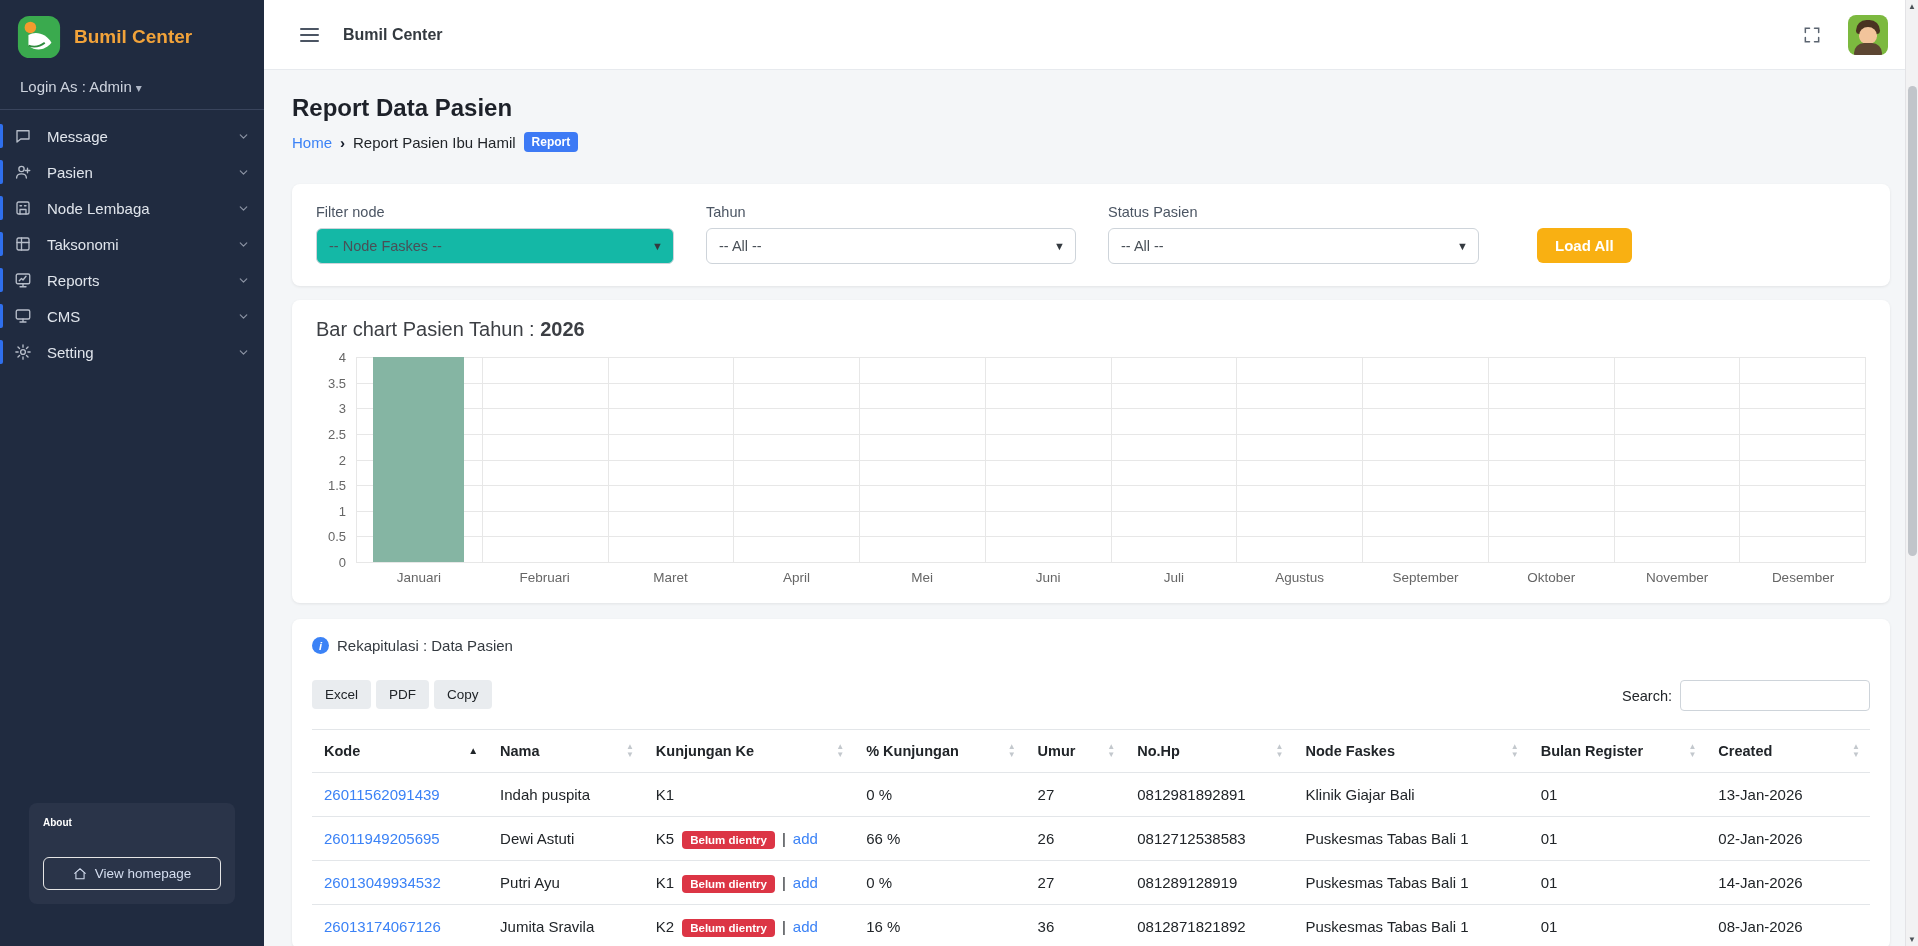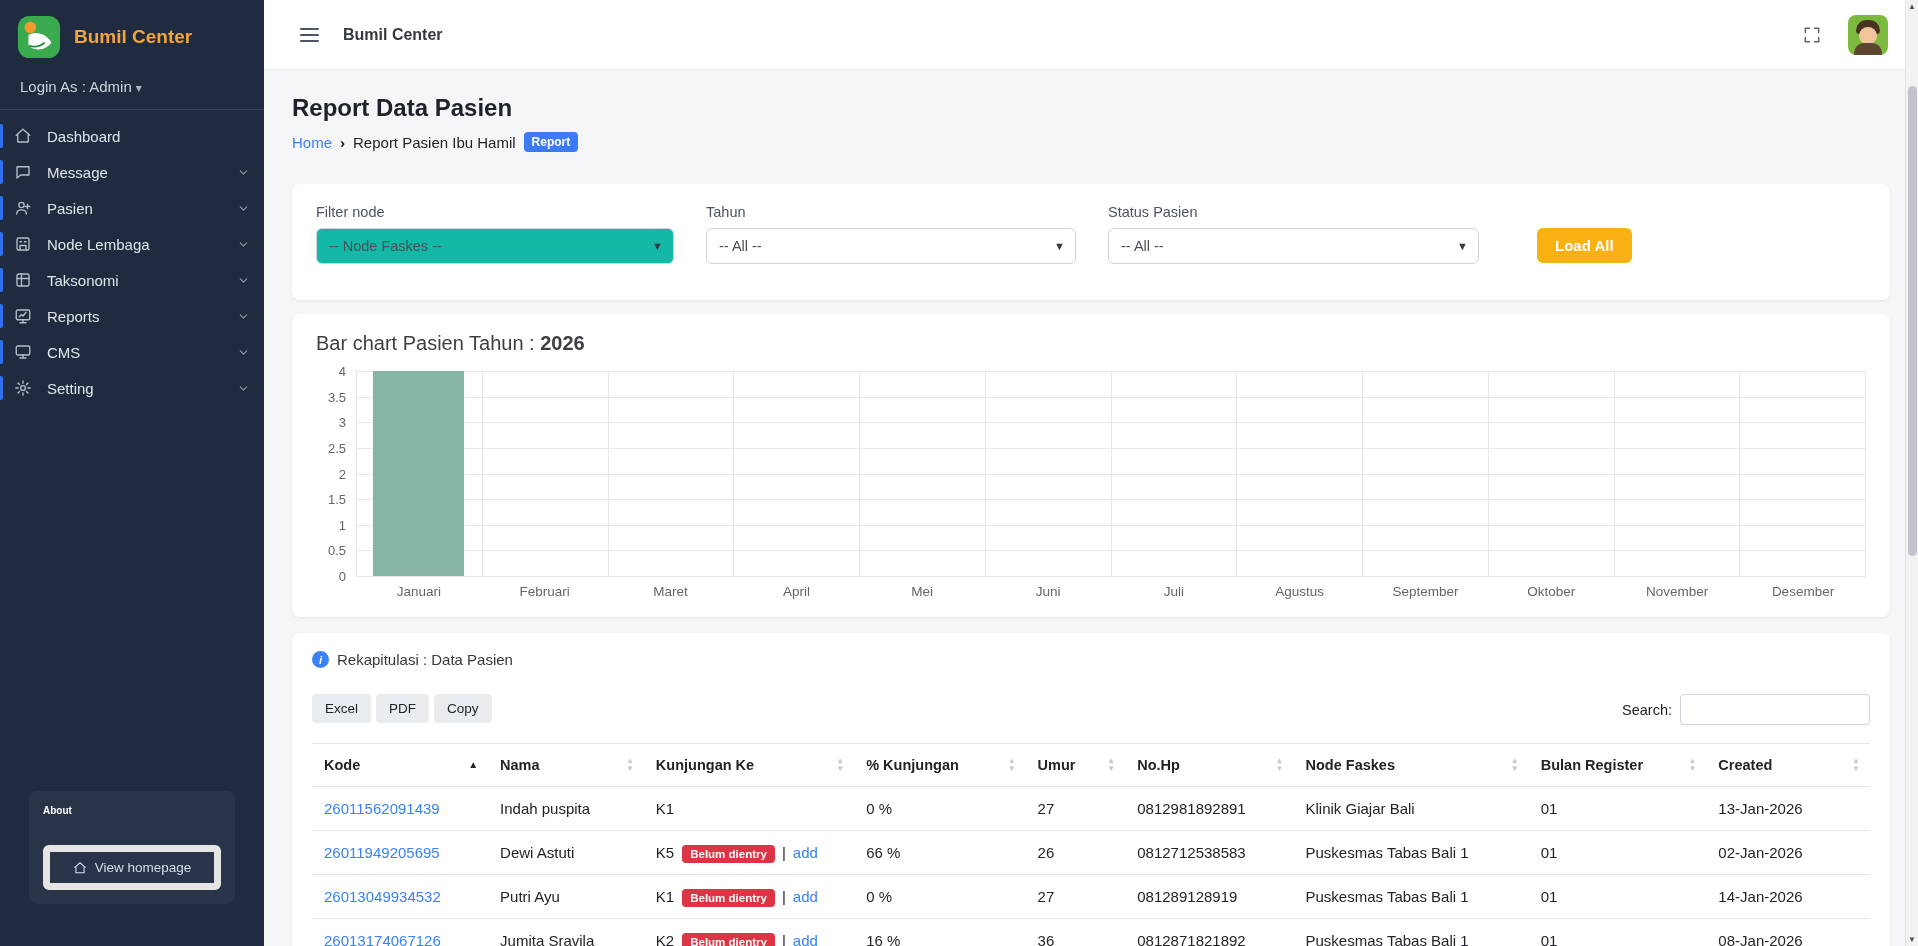--- a/index.html
+++ b/index.html
@@ -18,21 +18,21 @@
   .nav-item{display:flex;align-items:center;height:36px;padding:0 14px 0 14px;cursor:pointer;position:relative;}
   .nav-item::before{content:'';position:absolute;left:0;top:6px;bottom:6px;width:3px;background:#2f6fed;border-radius:0 2px 2px 0;}
   .nav-icon{width:22px;height:18px;margin-right:11px;color:#b6bdc9;display:inline-flex;align-items:center;}
   .nav-icon svg,.nav-chevron svg,.hm-icon svg{width:18px;height:18px;stroke:currentColor;fill:none;stroke-width:1.8;stroke-linecap:round;stroke-linejoin:round;}
   .nav-label{font-size:15px;color:#e0e5ec;}
   .nav-chevron{margin-left:auto;color:#8b93a3;display:inline-flex;}
   .nav-chevron svg{width:13px;height:13px;stroke-width:2.2;}
   .about{margin:auto 29px 42px 29px;background:#2a3449;border-radius:8px;padding:14px;}
   .about-title{font-size:10px;font-weight:700;color:#ffffff;margin-bottom:29px;}
   .homepage-btn{width:100%;display:flex;align-items:center;justify-content:center;gap:8px;background:transparent;
-    border:7px solid #e5e5e5;border-radius:6px;color:#d5def0;font-size:13.5px;padding:8px 6px;cursor:pointer;font-family:inherit;}
+    border:1px solid #e5e5e5;border-radius:6px;color:#d5def0;font-size:13.5px;padding:8px 6px;cursor:pointer;font-family:inherit;}
   .hm-icon{display:inline-flex;} .hm-icon svg{width:14px;height:14px;}
 
   
   .main{flex:1;display:flex;flex-direction:column;height:100%;min-width:0;}
   .topbar{height:70px;min-height:70px;background:#ffffff;border-bottom:1px solid #e7eaee;display:flex;align-items:center;padding:0 30px;}
   .hamburger{display:flex;flex-direction:column;gap:4px;background:none;border:none;cursor:pointer;padding:6px;}
   .hamburger i{display:block;width:19px;height:2px;background:#4b5563;border-radius:1px;}
   .topbar-title{margin-left:18px;font-size:16px;font-weight:700;color:#343a40;}
   .topbar-right{margin-left:auto;display:flex;align-items:center;gap:22px;}
   .fullscreen-btn{background:none;border:none;cursor:pointer;color:#5b6470;display:inline-flex;padding:4px;}
@@ -44,21 +44,21 @@
 
   .content{flex:1;overflow:hidden;padding:24px 28px 0 28px;}
   .page-title{margin:0;font-size:24px;font-weight:700;color:#1d2129;}
   .breadcrumb{display:flex;align-items:center;gap:8px;margin-top:10px;font-size:15px;}
   .breadcrumb .bc-home{color:#3b82f6;text-decoration:none;cursor:pointer;}
   .bc-sep{font-weight:700;color:#111827;font-size:15px;}
   .bc-current{color:#212529;}
   .badge-report{background:#3d7af5;color:#fff;font-size:12px;font-weight:700;padding:3px 8px;border-radius:4px;}
 
   .card{background:#fff;border-radius:8px;box-shadow:0 1px 3px rgba(0,0,0,.08);}
-  .filter-card{margin-top:32px;padding:20px 24px 36px 24px;display:flex;align-items:flex-end;}
+  .filter-card{margin-top:32px;padding:20px 24px 22px 24px;display:flex;align-items:flex-end;}
   .filter-group{display:flex;flex-direction:column;margin-right:32px;}
   .filter-label{font-size:14.5px;color:#4b5563;margin-bottom:8px;}
   .select-wrap{position:relative;}
   .select-wrap select{appearance:none;-webkit-appearance:none;width:100%;height:36px;border:1px solid #ced4da;border-radius:6px;
     padding:0 30px 0 12px;font-size:14.5px;color:#495057;background:#fff;font-family:inherit;cursor:pointer;}
   .select-wrap.gray select{background:#14b8a6;}
   .select-arrow{position:absolute;right:11px;top:50%;transform:translateY(-50%);font-size:11px;color:#343a40;pointer-events:none;}
   .w-node{width:358px;} .w-tahun{width:370px;} .w-status{width:371px;}
   .load-all-btn{background:#f9b012;color:#fff;border:none;border-radius:6px;font-size:15px;font-weight:600;
     padding:9px 18px;cursor:pointer;margin-left:26px;margin-bottom:1px;font-family:inherit;}
@@ -123,29 +123,20 @@
             <path d="M13 33c9 7 18 4 24-3-5-9-16-13-24-8z" fill="#ffffff"></path>
             <path d="M13 33c6 2 12 1 17-3" stroke="#2e8b3d" stroke-width="2" fill="none"></path>
           </svg>
       </span>
       <span class="brand-text">Bumil Center</span>
     </div>
     <div class="login-as">
       <span>Login As : Admin</span><span class="caret">▾</span>
     </div>
     <nav class="nav" id="nav">
-        <div class="nav-item">
-          <span class="nav-icon">
-            <svg viewBox="0 0 24 24">
-              <path d="M3 11l9-8 9 8"></path>
-              <path d="M5 10v10h14V10"></path>
-            </svg>
-          </span>
-          <span class="nav-label">Dashboard</span>
-        </div>
         <div class="nav-item">
           <span class="nav-icon">
             <svg viewBox="0 0 24 24">
               <path d="M4 5h16v11H9l-5 4z"></path>
             </svg>
           </span>
           <span class="nav-label">Message</span>
           <span class="nav-chevron">
             <svg viewBox="0 0 24 24">
               <path d="M6 9l6 6 6-6"></path>

